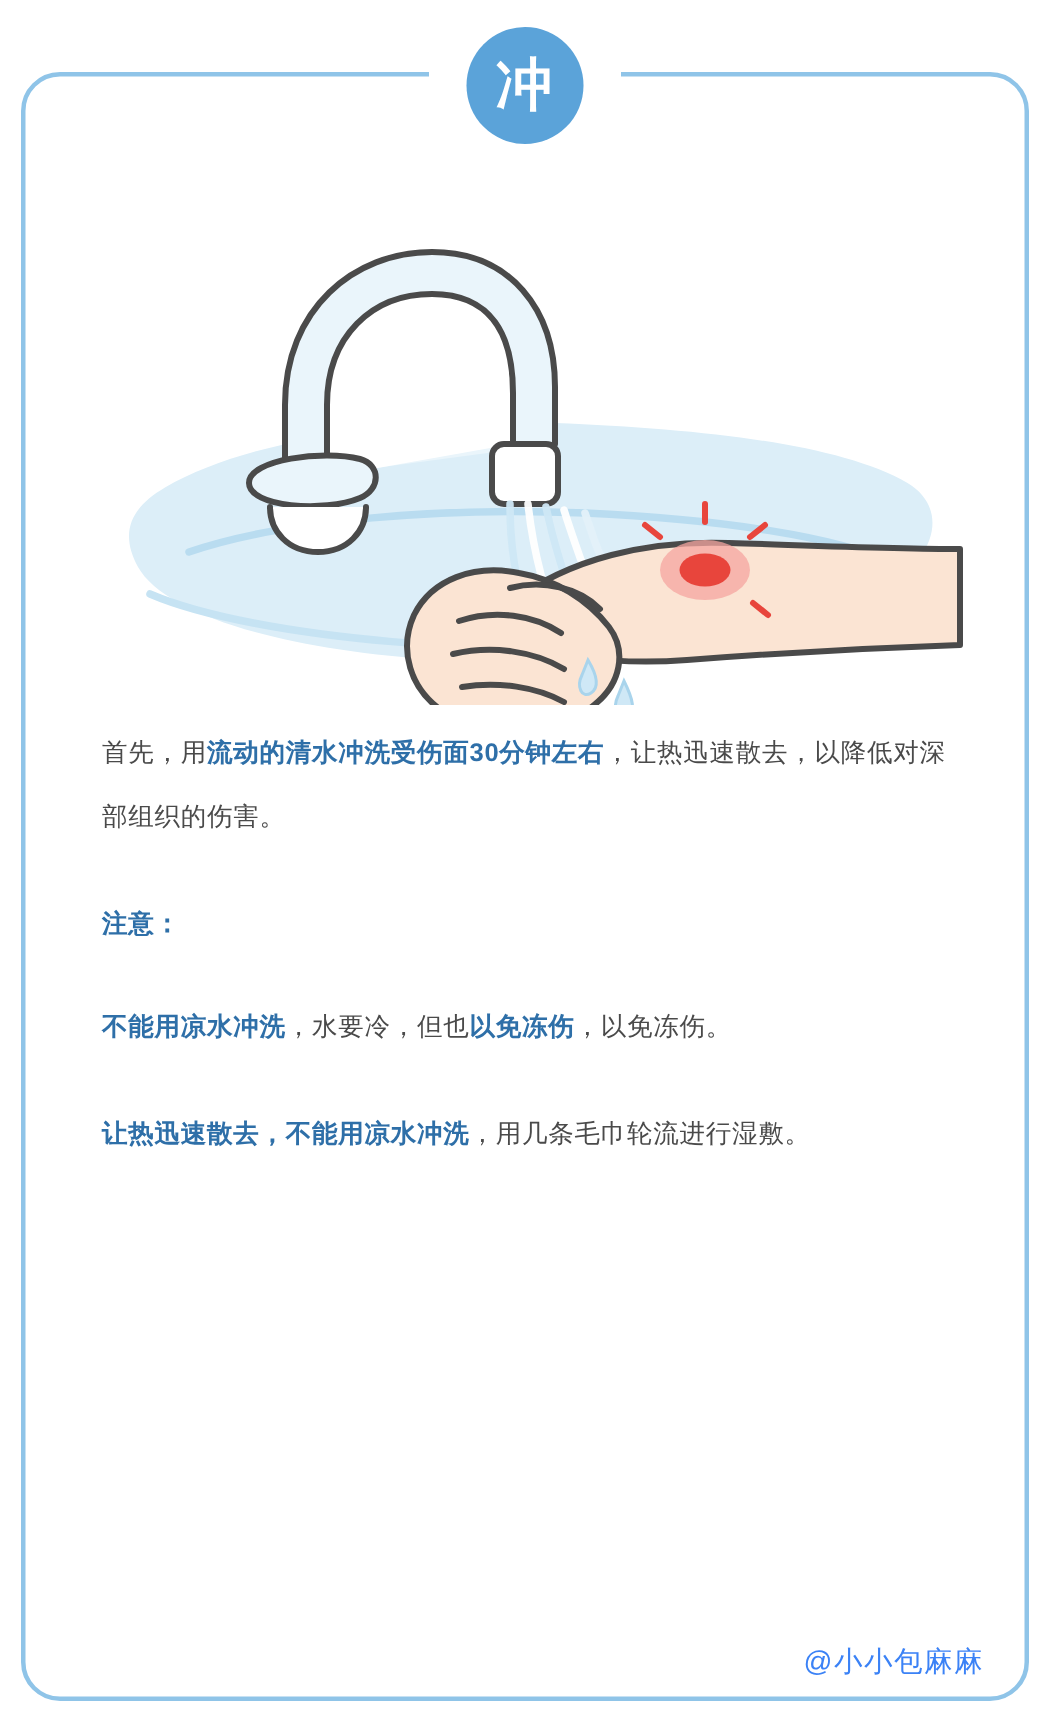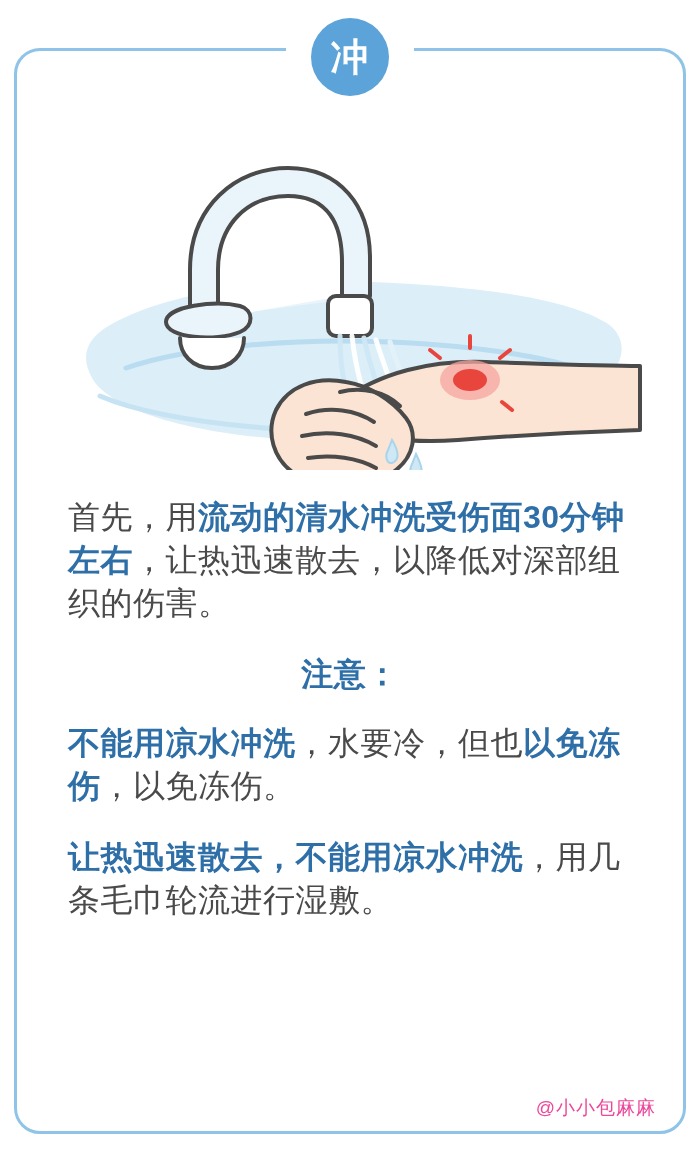--- a/index.html
+++ b/index.html
@@ -75,47 +75,46 @@
     top: 110px;
     width: 620px;
     height: 360px;
   }
   .illus svg { display: block; }
 
   
   .content {
     position: absolute;
     left: 68px;
-    top: 496px;
+    top: 480px;
     width: 564px;
     color: #4a4a4a;
-    font-size: 32px;
+    font-size: 17px;
     line-height: 43px;
     letter-spacing: 0.5px;
   }
   .para {
     margin: 0 0 28px 0;
   }
   b, .hl {
     color: #2e6fa8;
     font-weight: bold;
   }
   .note-label {
     color: #2e6fa8;
     font-weight: bold;
     margin: 0 0 26px 0;
-    text-align: center;
   }
 
   
   .signature {
     position: absolute;
     right: 44px;
     bottom: 36px;
-    color: #ec4899;
+    color: #3b82f6;
     font-size: 19px;
     letter-spacing: 1px;
   }
 </style>
 </head>
 <body>
 
 <div class="page">
 
   <div class="frame"></div>

